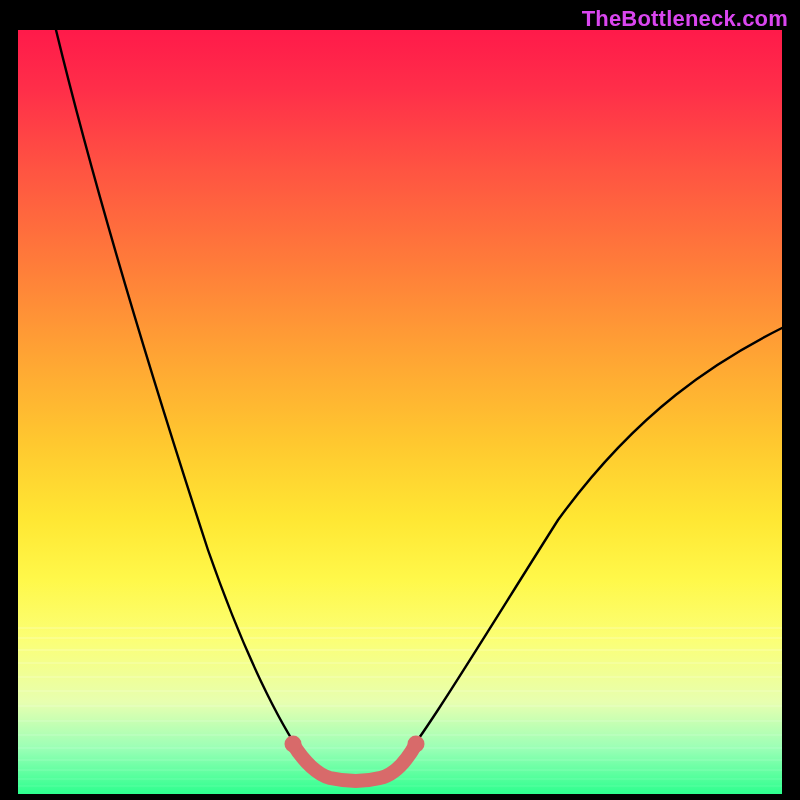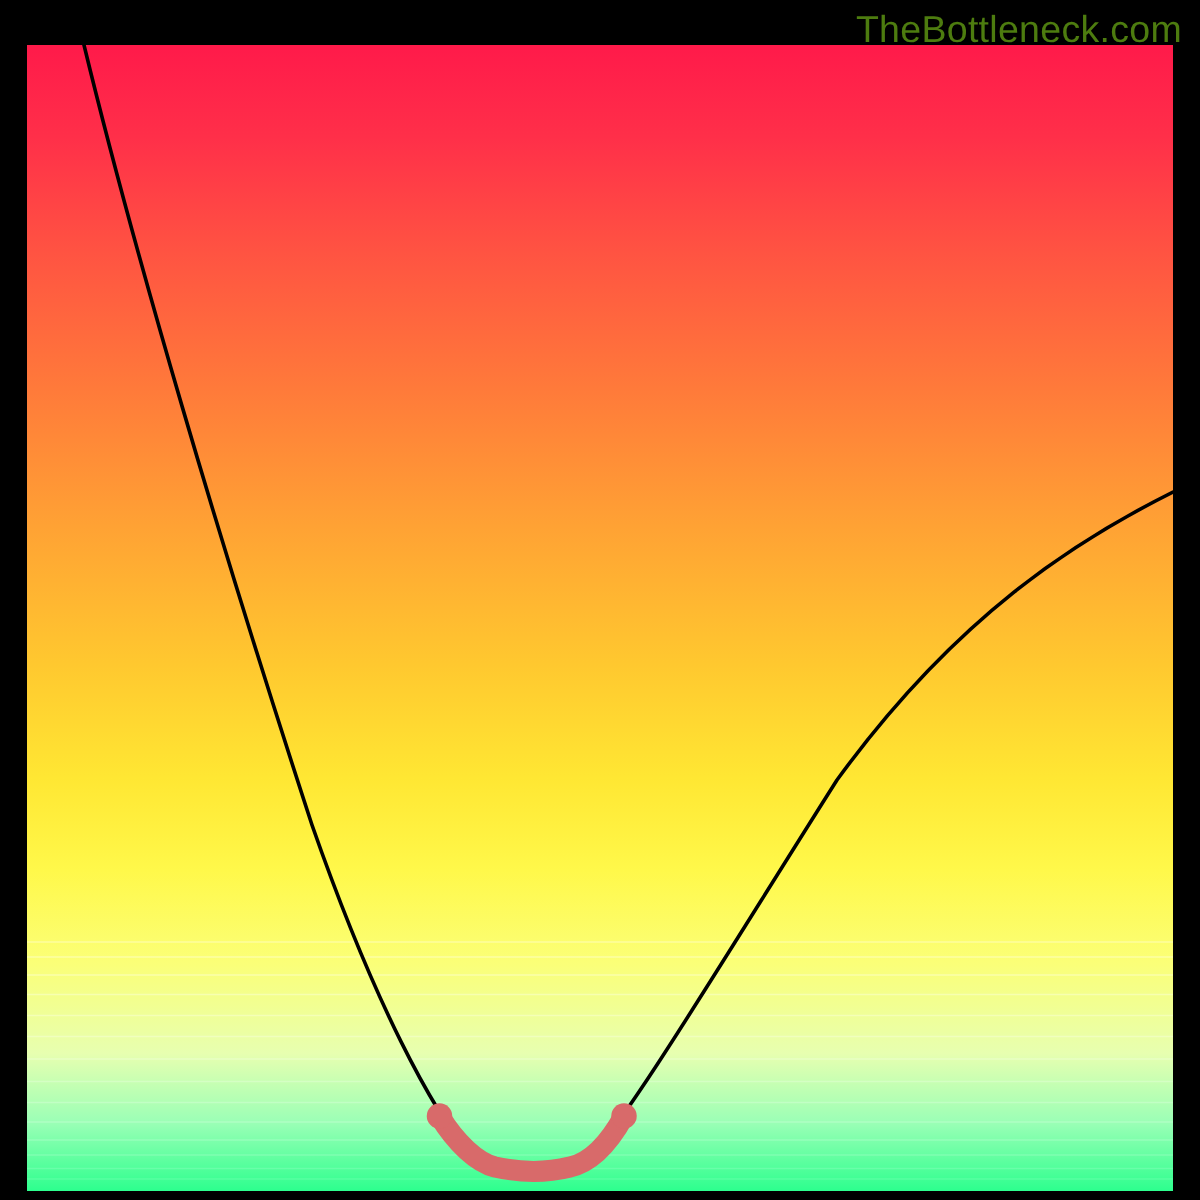--- a/index.html
+++ b/index.html
@@ -14,23 +14,23 @@
   .frame {
     position: relative;
     width: 800px;
     height: 800px;
     background: #000;
   }
   .watermark {
     position: absolute;
     top: 6px;
     right: 12px;
-    color: #4d7c0f;
-    font-size: 25px;
-    font-weight: 400;
+    color: #d946ef;
+    font-size: 22px;
+    font-weight: 700;
     letter-spacing: 0.2px;
     z-index: 5;
   }
   .plot-area {
     position: absolute;
     left: 18px;
     top: 30px;
     width: 764px;
     height: 764px;
     overflow: hidden;

